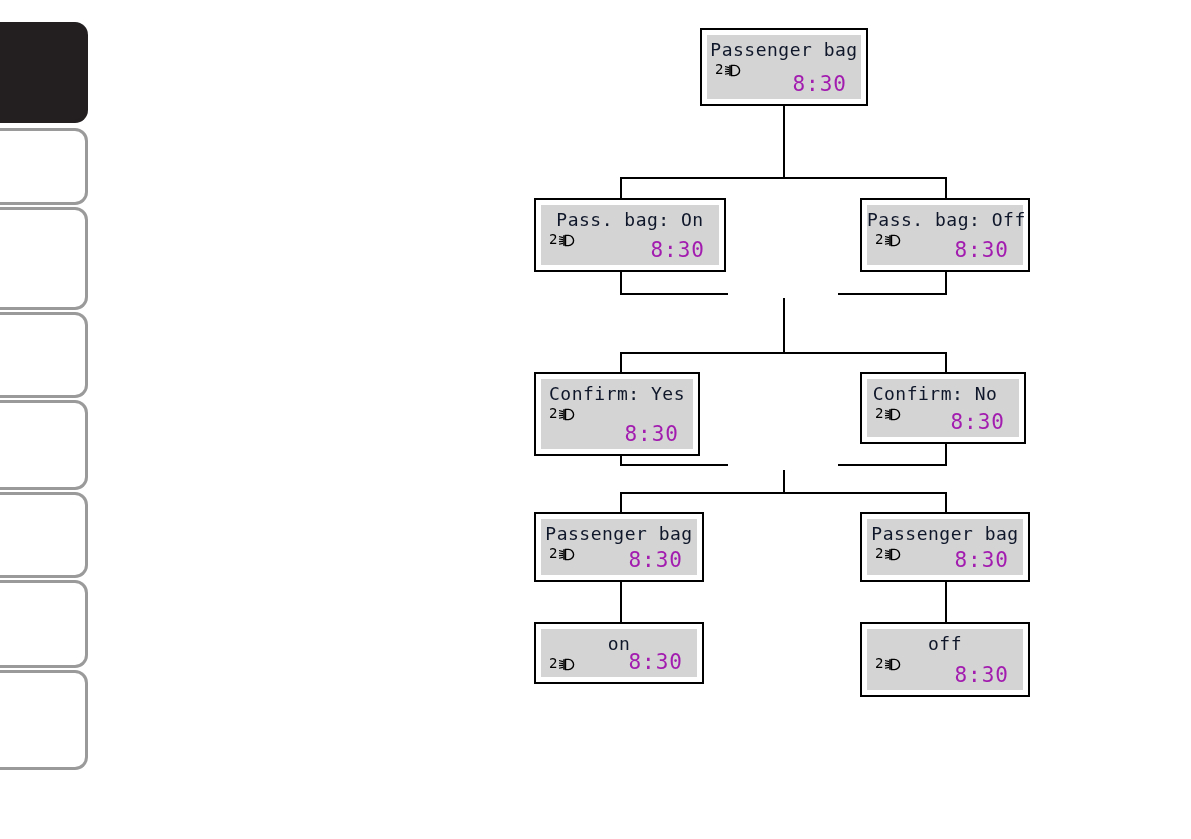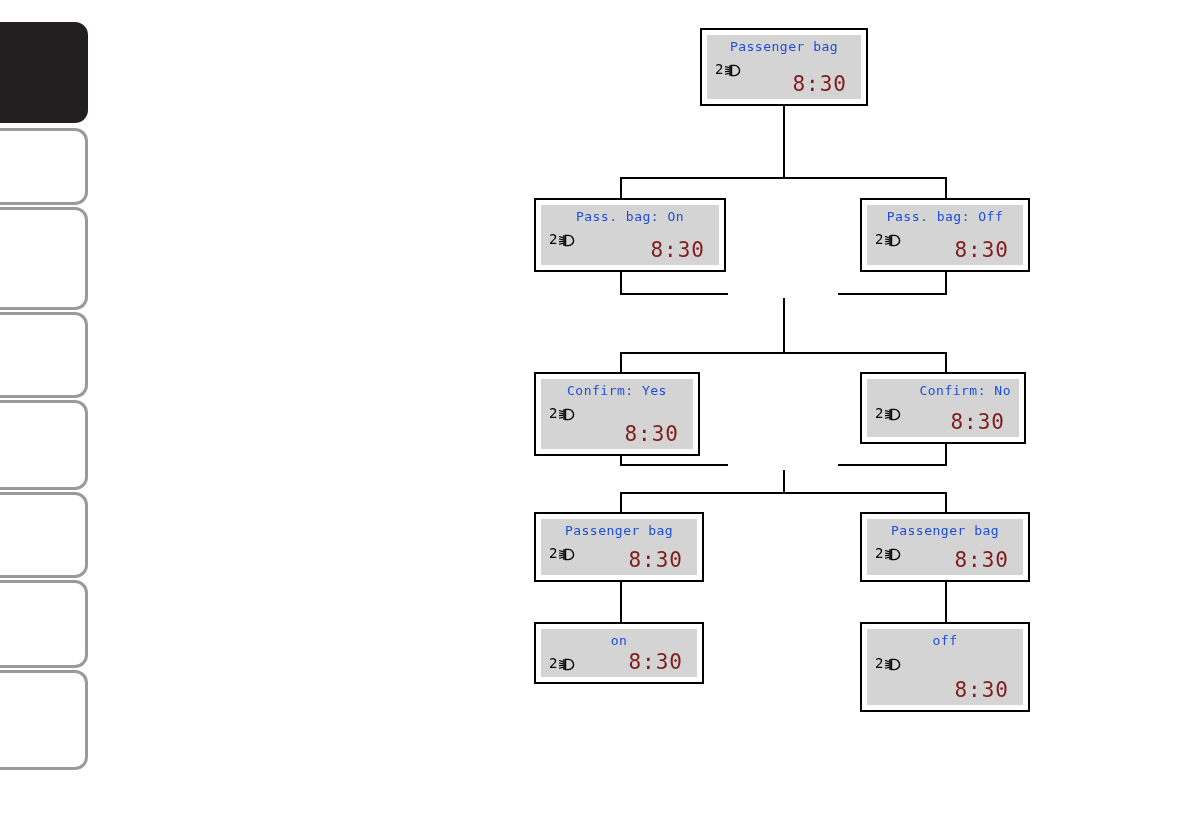--- a/index.html
+++ b/index.html
@@ -71,64 +71,64 @@
     background: #d4d4d4;
     box-sizing: border-box;
   }
   .lcd-title {
     position: absolute;
     left: 0;
     right: 0;
     top: 4px;
     text-align: center;
     font-family: "DejaVu Sans Mono", monospace;
-    font-size: 13px;
+    font-size: 18px;
     letter-spacing: 0.5px;
-    color: #1d4ed8;
+    color: #0f172a;
     white-space: nowrap;
   }
-  .lcd-title.shift-left { padding-right: 8px; text-align: right; }
+  .lcd-title.shift-left { padding-right: 16px; }
   .lcd-status {
     position: absolute;
     left: 8px;
     top: 26px;
     display: flex;
     align-items: center;
     gap: 1px;
     font-family: "DejaVu Sans Mono", monospace;
     font-size: 14px;
     color: #000000;
   }
   .lcd-clock {
     position: absolute;
     right: 14px;
     bottom: 3px;
     font-family: "DejaVu Sans Mono", monospace;
     font-size: 21px;
     letter-spacing: 1px;
-    color: #7f1d1d;
+    color: #a21caf;
   }
   .headlight-icon {
     display: inline-block;
     width: 17px;
     height: 13px;
     position: relative;
     top: 1px;
   }
 
   
   .p-top    { left: 700px; top: 28px;  width: 168px; height: 78px; }
   .p-r2-l   { left: 534px; top: 198px; width: 192px; height: 74px; }
   .p-r2-r   { left: 860px; top: 198px; width: 170px; height: 74px; }
   .p-r3-l   { left: 534px; top: 372px; width: 166px; height: 84px; }
   .p-r3-r   { left: 860px; top: 372px; width: 166px; height: 72px; }
   .p-r4-l   { left: 534px; top: 512px; width: 170px; height: 70px; }
   .p-r4-r   { left: 860px; top: 512px; width: 170px; height: 70px; }
   .p-r5-l   { left: 534px; top: 622px; width: 170px; height: 62px; }
-  .p-r5-r   { left: 860px; top: 622px; width: 170px; height: 90px; }
+  .p-r5-r   { left: 860px; top: 622px; width: 170px; height: 75px; }
 </style>
 </head>
 <body>
 
 <div id="sidebar">
   <div class="tab active" style="top:22px; height:101px;"></div>
   <div class="tab" style="top:128px; height:77px;"></div>
   <div class="tab" style="top:207px; height:103px;"></div>
   <div class="tab" style="top:312px; height:86px;"></div>
   <div class="tab" style="top:400px; height:90px;"></div>

